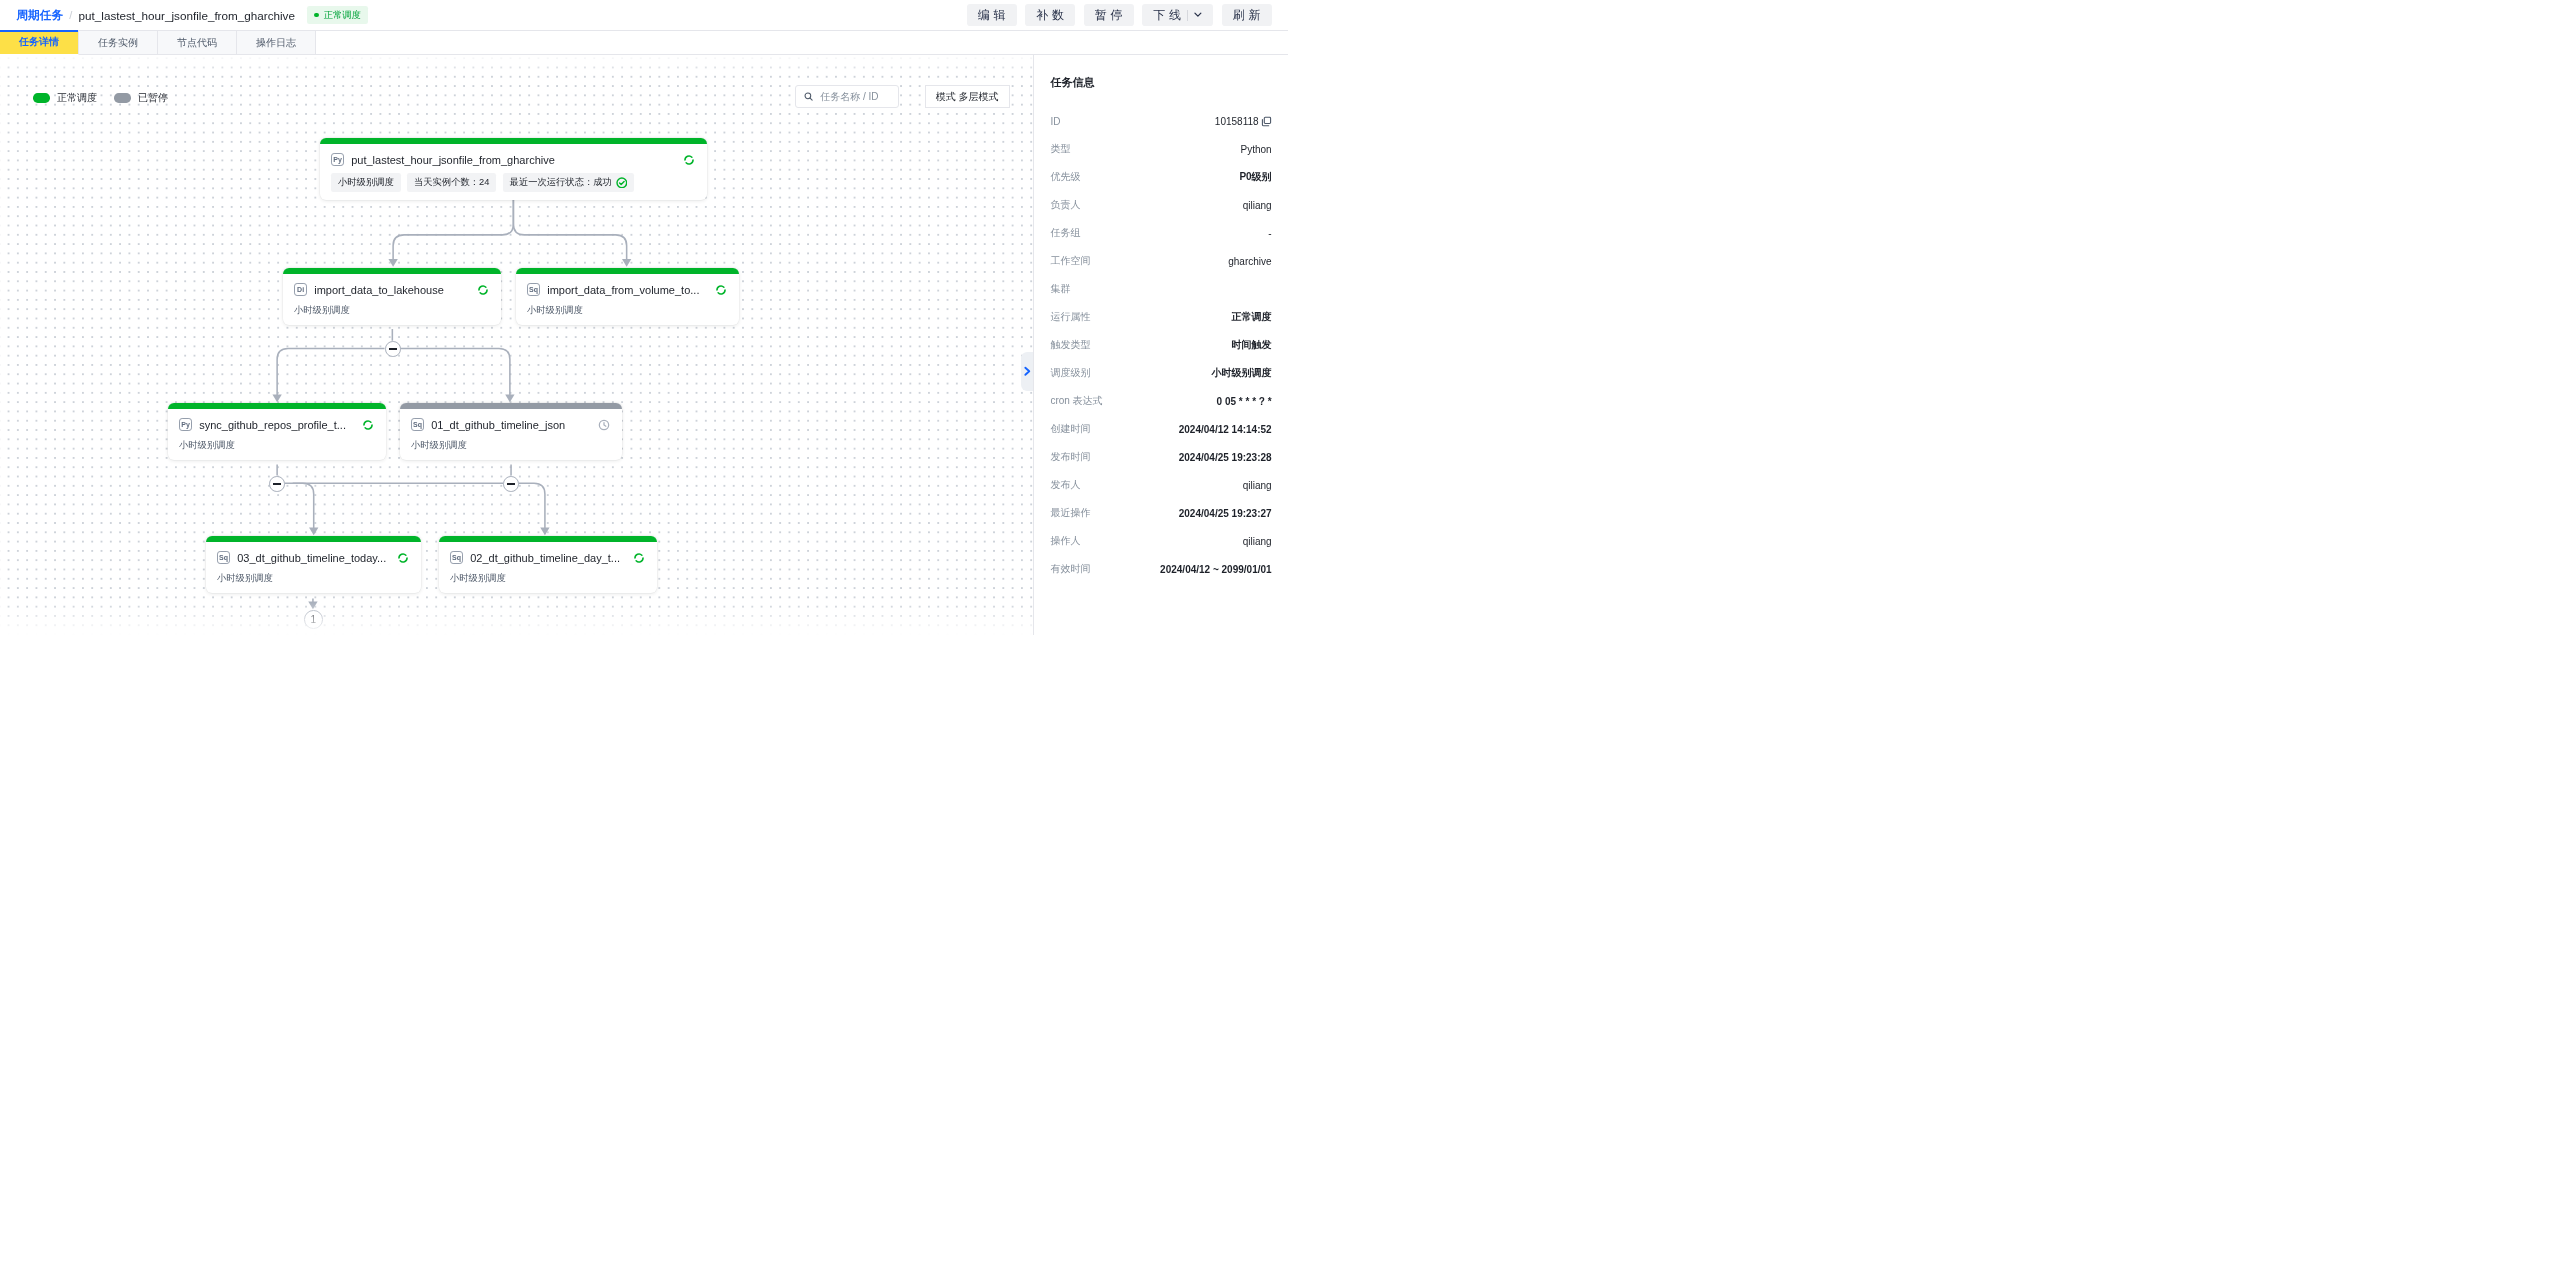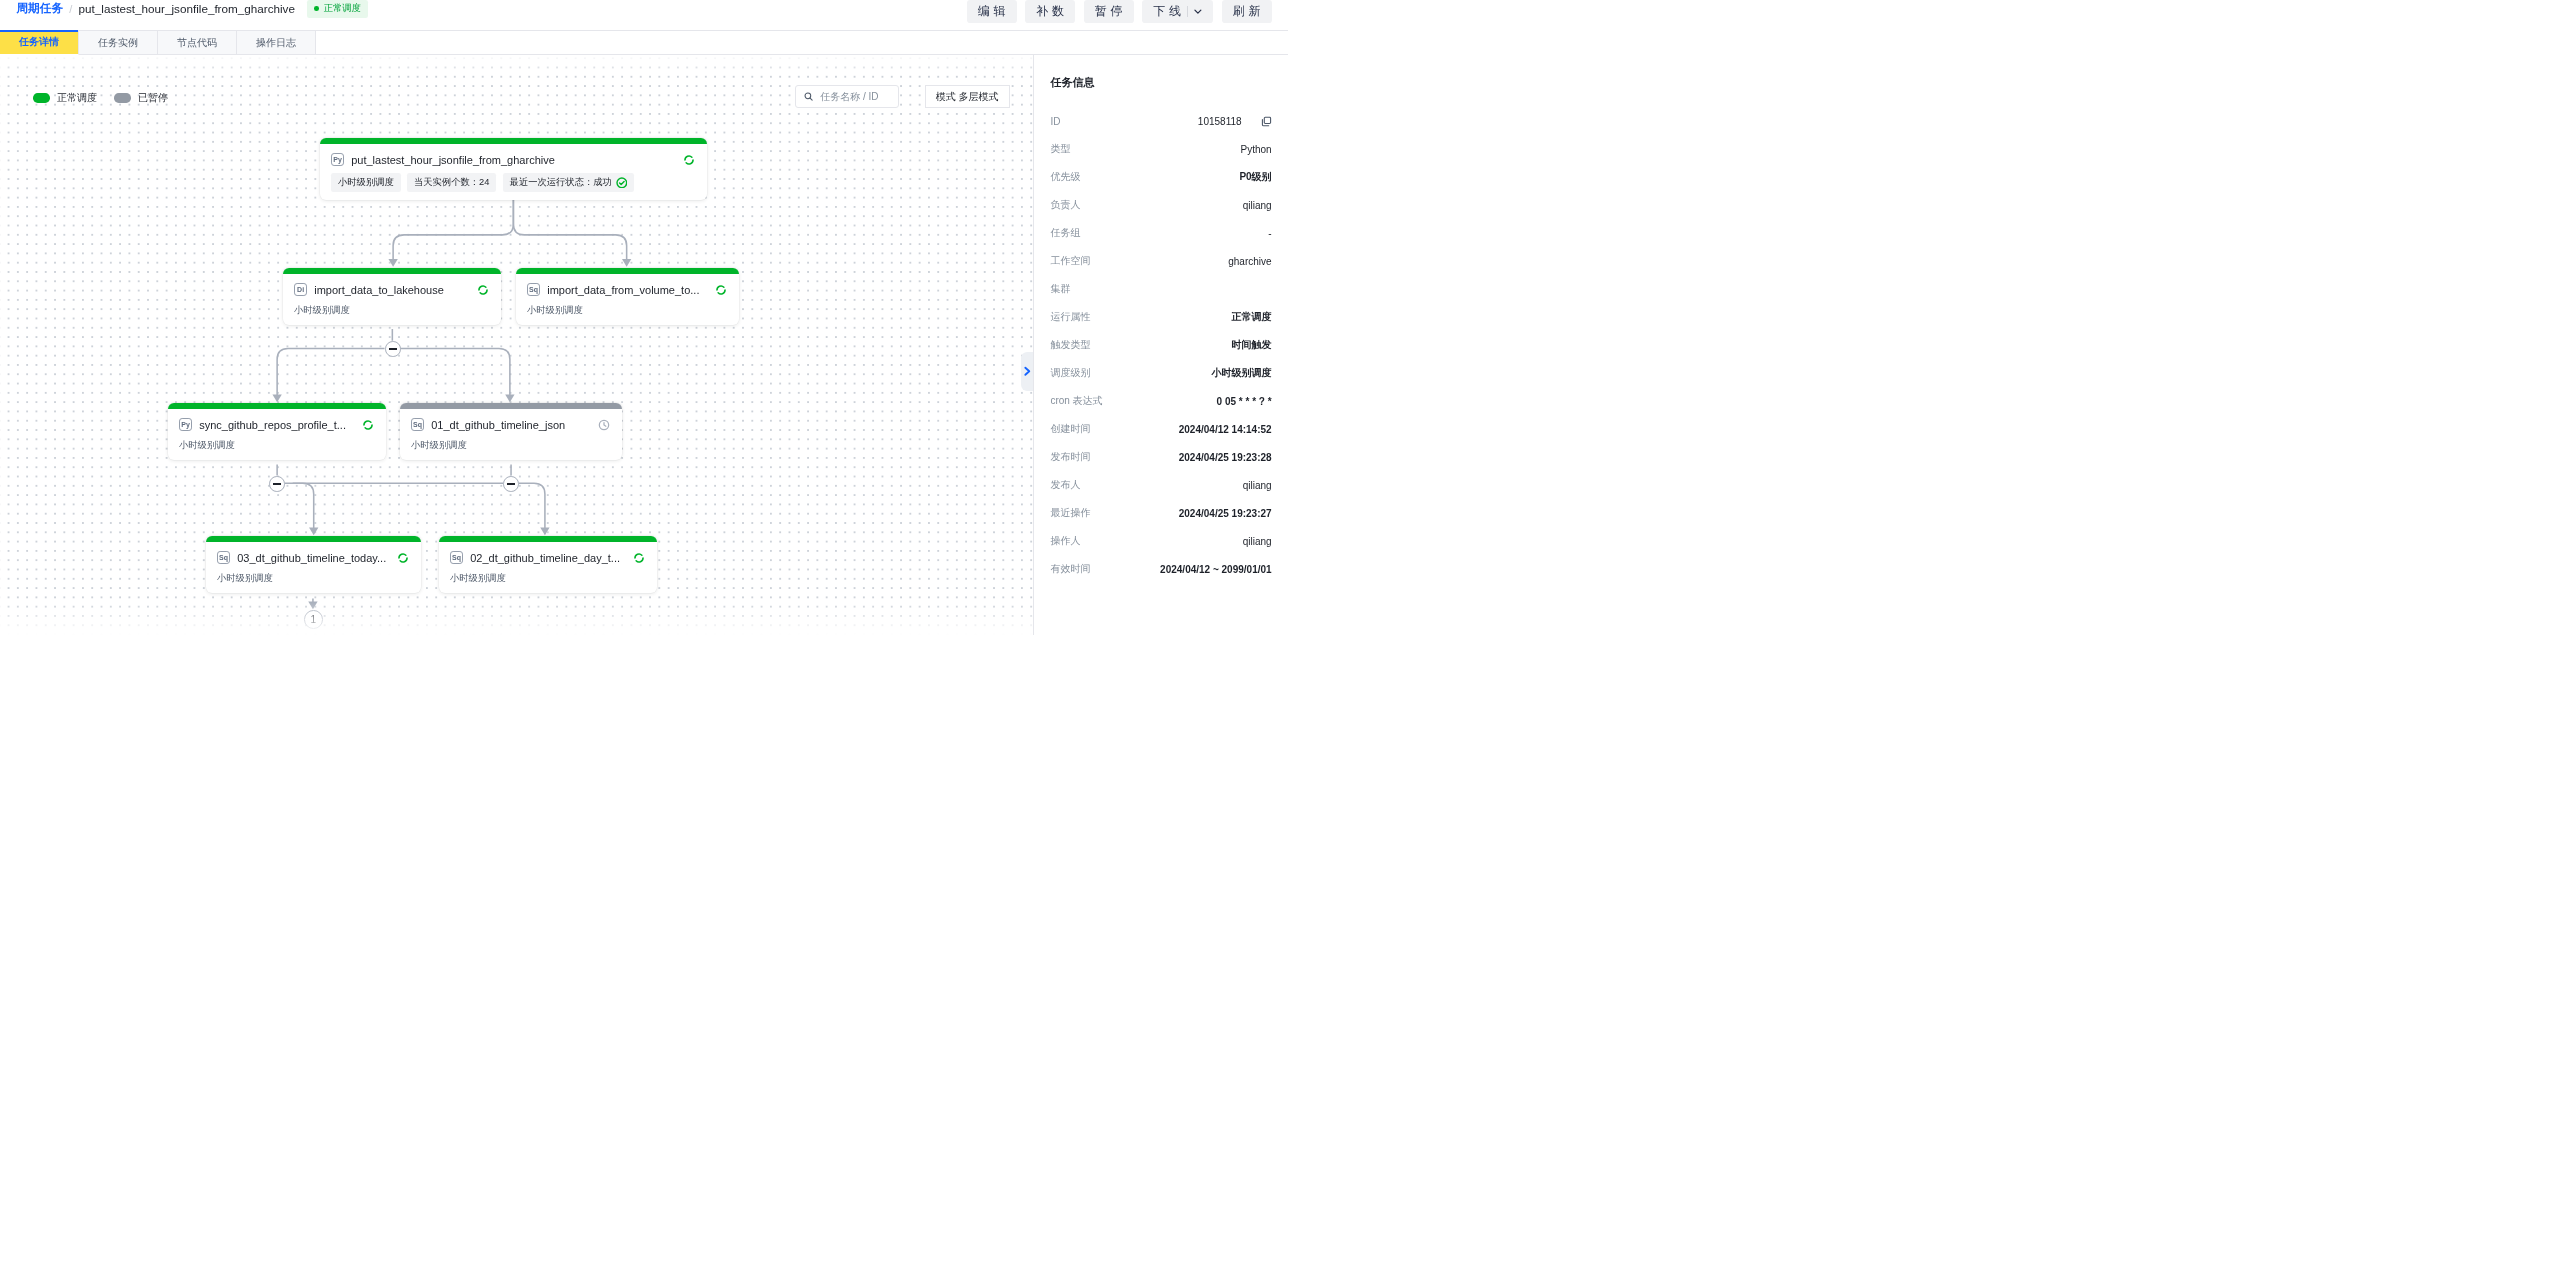--- a/index.html
+++ b/index.html
@@ -1,21 +1,21 @@
 <!DOCTYPE html>
 <html style="font-size:12.5px"><head>
 <meta charset="utf-8">
 <style>
   html,body{margin:0;padding:0;background:#fff;}
   *{box-sizing:border-box;}
   body{font-family:"Liberation Sans","DejaVu Sans",sans-serif;color:#1d2129;}
   .app{position:relative;width:1288px;height:635px;overflow:hidden;background:#fff;}
 
   
-  .topbar{height:30px;display:flex;align-items:flex-start;padding:0 16.4px;background:#fff;}
+  .topbar{height:30px;display:flex;align-items:center;padding:0 16.4px;background:#fff;}
   .crumb{display:flex;align-items:center;gap:6.2px;flex:1;min-width:0;}
   .crumb-root{color:#1664ff;font-weight:700;font-size:11.7px;}
   .crumb-sep{color:#c9cdd4;font-size:11px;}
   .crumb-name{font-size:11.7px;font-weight:500;color:#1d2129;}
   .badge{display:inline-flex;align-items:center;gap:4.7px;background:#e8f8ec;border-radius:2.3px;padding:2.3px 7px;font-size:9.3px;color:#00a339;margin-left:6.2px;}
   .badge .dot{width:4.7px;height:4.7px;border-radius:50%;background:#00b42a;}
   .actions{display:flex;gap:8.6px;}
   .btn{display:inline-flex;align-items:center;justify-content:center;height:22.6px;padding:0 11px;background:#f1f2f4;border-radius:3.1px;font-size:12px;color:#273048;cursor:pointer;border:none;}
   .btn span.lbl{letter-spacing:3.9px;margin-right:-3.9px;}
   .btn .split{width:0.8px;height:11px;background:#d6d8dd;margin:0 6.2px;}
@@ -65,21 +65,21 @@
   .mcircle::before{content:"";position:absolute;left:3.1px;right:3.1px;top:50%;height:1.6px;margin-top:-0.8px;background:#1d2129;}
   .ccircle{position:absolute;width:18.7px;height:18.7px;border-radius:50%;border:1.6px solid #a9b0bc;background:#fff;display:flex;align-items:center;justify-content:center;font-size:10px;color:#1d2129;}
 
   .collapse-handle{position:absolute;right:0;top:297px;width:11.7px;height:39px;background:#edf0f4;border-radius:6.2px 0 0 6.2px;display:flex;align-items:center;justify-content:center;cursor:pointer;}
 
   
   .panel{width:255px;height:580px;border-left:0.8px solid #e5e6eb;background:#fff;padding:20px 16.4px 0;overflow:hidden;}
   .panel h3{margin:0 0 17px;font-size:11px;font-weight:700;color:#1d2129;}
   .prow{display:flex;align-items:center;height:28px;}
   .plabel{color:#86909c;font-size:10px;flex:0 0 auto;}
-  .pvalue{flex:1;text-align:right;font-size:10px;color:#1d2129;font-weight:500;display:flex;justify-content:flex-end;align-items:center;gap:19px;}
+  .pvalue{flex:1;text-align:right;font-size:10px;color:#1d2129;font-weight:500;display:flex;justify-content:flex-end;align-items:center;gap:2px;}
   .pvalue.bold{font-weight:700;}
 </style>
 </head>
 <body>
 
 <div class="app">
 
   <div class="topbar">
     <div class="crumb">
       <span class="crumb-root">周期任务</span>

